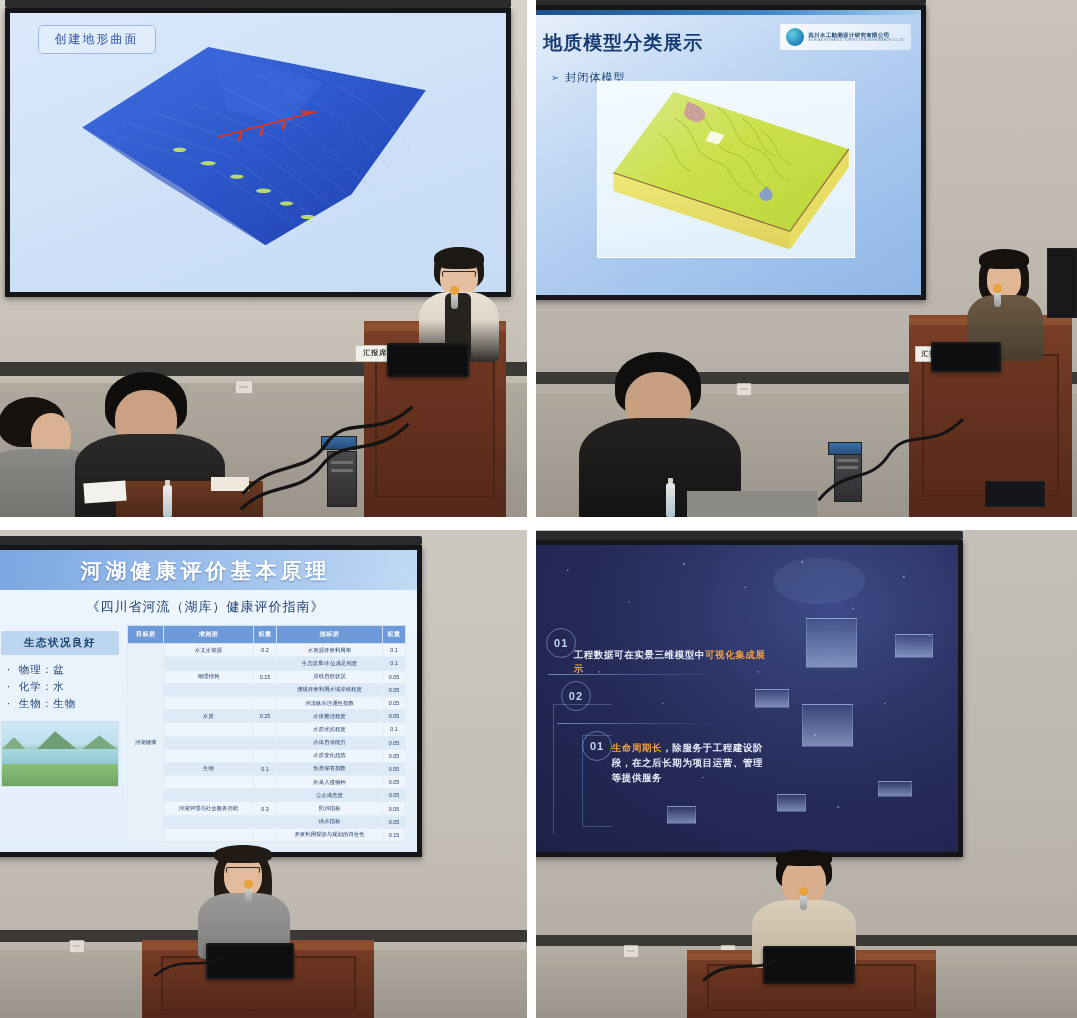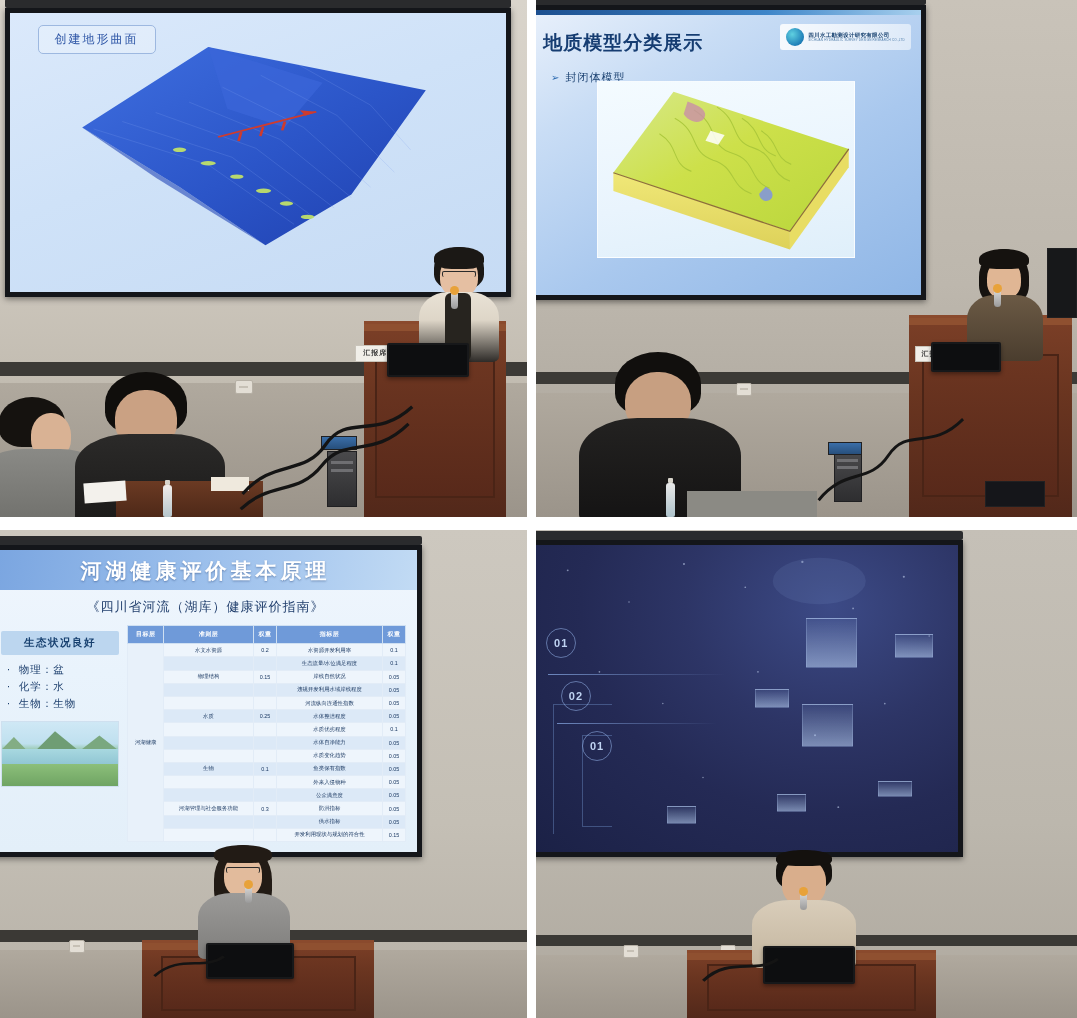--- a/index.html
+++ b/index.html
@@ -531,26 +531,32 @@
             <div class="s4-wire" style="left:11%;top:62%;width:7%;height:30%;border-right:none;"></div>
             <div class="s4-card" style="left:64%;top:24%;width:12%;height:16%;"></div>
             <div class="s4-card" style="left:85%;top:29%;width:9%;height:8%;"></div>
             <div class="s4-card" style="left:52%;top:47%;width:8%;height:6%;"></div>
             <div class="s4-card" style="left:63%;top:52%;width:12%;height:14%;"></div>
             <div class="s4-card" style="left:31%;top:85%;width:7%;height:6%;"></div>
             <div class="s4-card" style="left:57%;top:81%;width:7%;height:6%;"></div>
             <div class="s4-card" style="left:81%;top:77%;width:8%;height:5%;"></div>
 
             <div class="s4-num" style="left:2.5%;top:27%;">01</div>
+            <div class="s4-txt" style="left:9%;top:33.5%;width:46%;">
+              <span>工程数据可在实景三维模型中</span><span class="hi">可视化集成展示</span>
+            </div>
             <div class="s4-rule" style="left:3%;top:42%;width:42%;"></div>
 
             <div class="s4-num" style="left:6%;top:44.5%;">02</div>
             <div class="s4-rule" style="left:5%;top:58%;width:38%;"></div>
 
             <div class="s4-num" style="left:11%;top:60.5%;">01</div>
+            <div class="s4-txt" style="left:18%;top:64%;width:36%;">
+              <span class="hi">生命周期长</span><span>，除服务于工程建设阶段，在之后长期为项目运营、管理等提供服务</span>
+            </div>
           </div>
         </div>
       </div>
 
       <div class="podium" style="left:28%;bottom:0;width:46%;height:14%;">
         <div class="top"></div>
         <div class="panelx"></div>
       </div>
       <div class="person" style="left:41%;bottom:11%;width:92px;height:114px;">
         <div class="hair" style="left:18px;top:0;width:56px;height:40px;background:#14110e;"></div>

